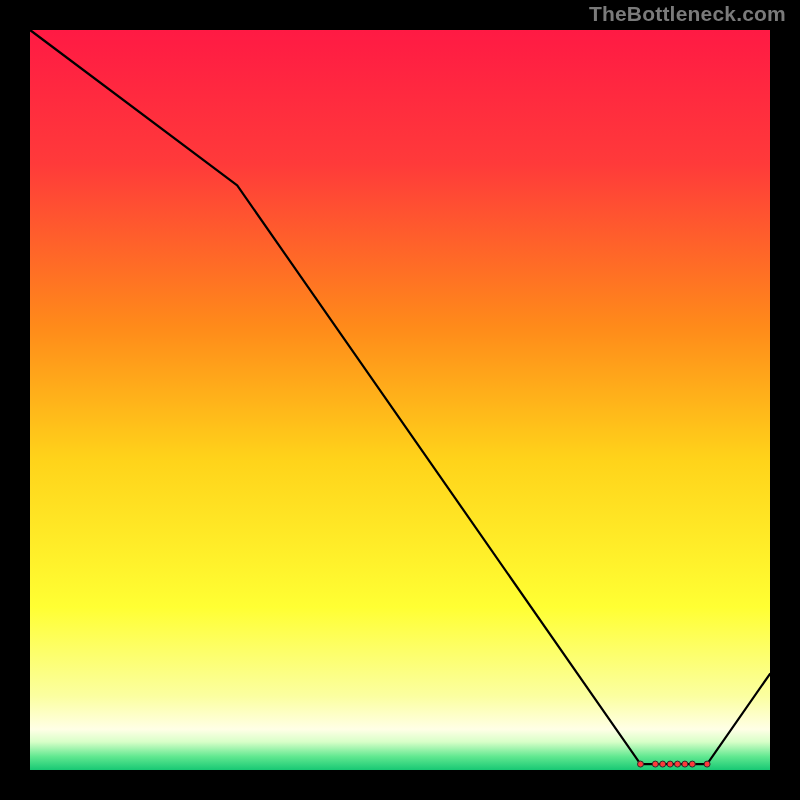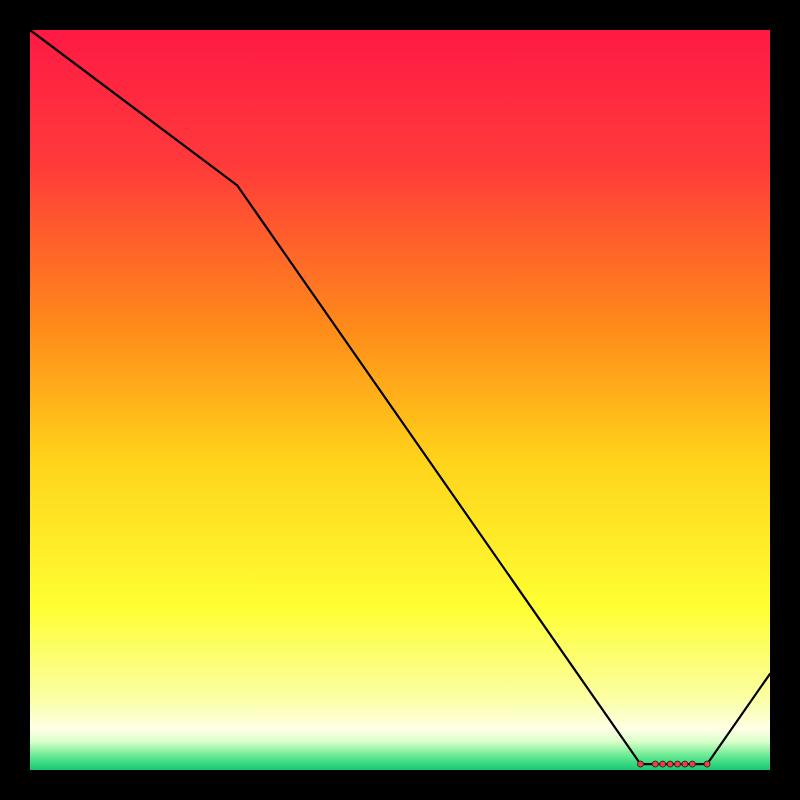--- a/index.html
+++ b/index.html
@@ -62,14 +62,15 @@
         <circle cx="655.30" cy="764.08" r="3" fill="#ff3a3a" stroke="#2e2e2e" stroke-width="1"></circle>
         <circle cx="662.70" cy="764.08" r="3" fill="#ff3a3a" stroke="#2e2e2e" stroke-width="1"></circle>
         <circle cx="670.10" cy="764.08" r="3" fill="#ff3a3a" stroke="#2e2e2e" stroke-width="1"></circle>
         <circle cx="677.50" cy="764.08" r="3" fill="#ff3a3a" stroke="#2e2e2e" stroke-width="1"></circle>
         <circle cx="684.90" cy="764.08" r="3" fill="#ff3a3a" stroke="#2e2e2e" stroke-width="1"></circle>
         <circle cx="692.30" cy="764.08" r="3" fill="#ff3a3a" stroke="#2e2e2e" stroke-width="1"></circle>
         <circle cx="707.10" cy="764.08" r="3" fill="#ff3a3a" stroke="#2e2e2e" stroke-width="1"></circle>
       </g>
   </svg>
 
+  <div class="watermark">TheBottleneck.com</div>
 
 </div>
 
 </body></html>

